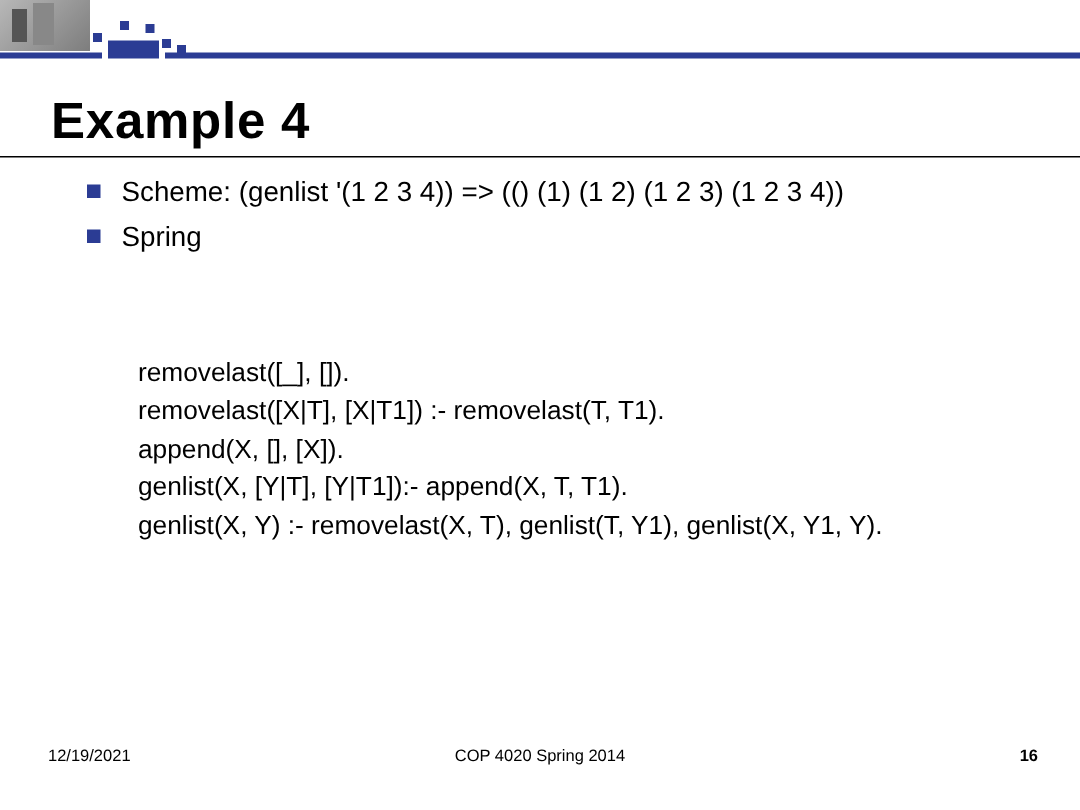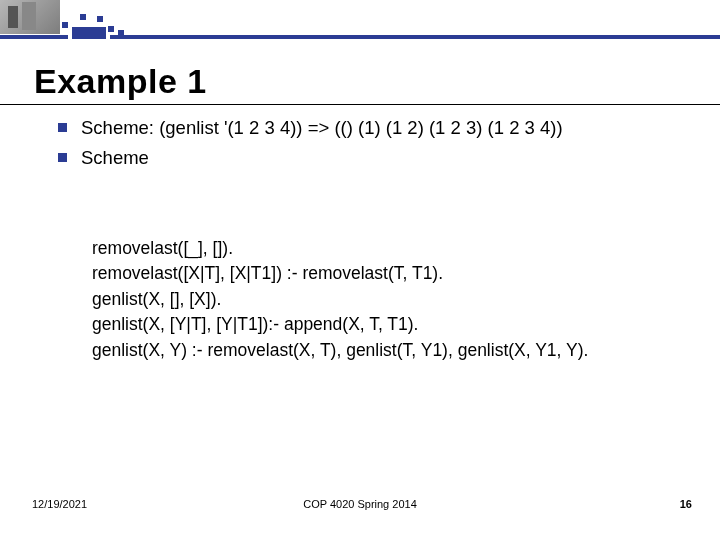--- a/index.html
+++ b/index.html
@@ -124,38 +124,38 @@
   <div class="deco-stripe stripe-a"></div>
   <div class="deco-stripe stripe-b"></div>
   <div class="deco-stripe stripe-c"></div>
   <div class="sq sq1"></div>
   <div class="sq sq2"></div>
   <div class="sq sq3"></div>
   <div class="sq sq4"></div>
   <div class="sq sq5"></div>
 </div>
 
-<div class="title">Example 1</div>
+<div class="title">Example 4</div>
 <div class="title-rule"></div>
 
 <div class="body-list">
   <div class="li">
     <div class="bullet"></div>
     <div class="li-text">Scheme: (genlist '(1 2 3 4)) =&gt; (() (1) (1 2) (1 2 3) (1 2 3 4))</div>
   </div>
   <div class="li">
     <div class="bullet"></div>
-    <div class="li-text">Scheme</div>
+    <div class="li-text">Spring</div>
   </div>
 </div>
 
 <div class="code-block">
   <div class="code-line">removelast([_], []).</div>
   <div class="code-line">removelast([X|T], [X|T1]) :- removelast(T, T1).</div>
-  <div class="code-line">genlist(X, [], [X]).</div>
+  <div class="code-line">append(X, [], [X]).</div>
   <div class="code-line">genlist(X, [Y|T], [Y|T1]):- append(X, T, T1).</div>
   <div class="code-line">genlist(X, Y) :- removelast(X, T), genlist(T, Y1), genlist(X, Y1, Y).</div>
 </div>
 
 <div class="footer">
   <div class="footer-date">12/19/2021</div>
   <div class="footer-course">COP 4020 Spring 2014</div>
   <div class="footer-page">16</div>
 </div>
 

